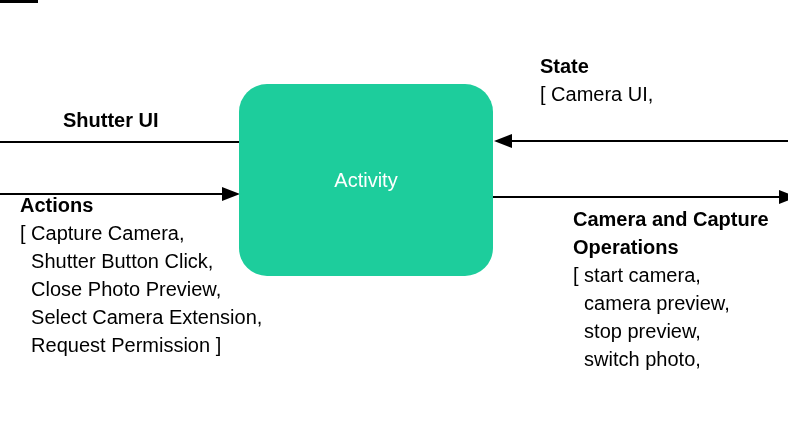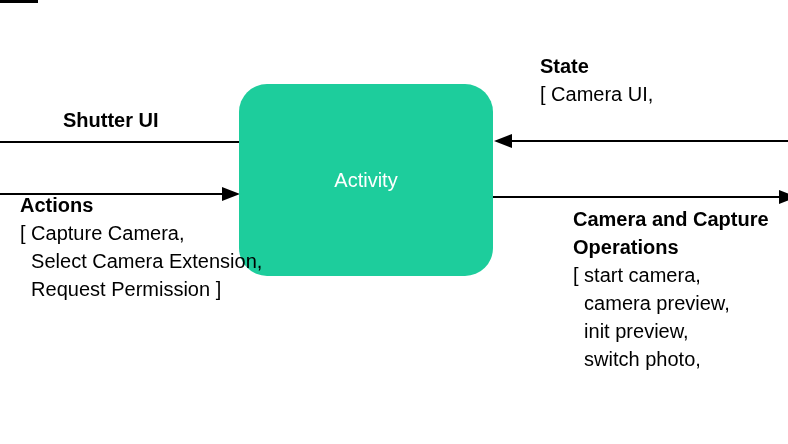--- a/index.html
+++ b/index.html
@@ -80,30 +80,32 @@
     <span class="node-label" style="color: rgb(255, 255, 255);">Activity</span>
   </div>
 
   <div class="label-block update-ui-label">
     <div class="ln bold">Shutter UI</div>
   </div>
 
   <div class="label-block actions-block">
     <div class="ln bold">Actions</div>
     <div class="ln">[ Capture Camera,</div>
+    <div class="ln">  Shutter Button Click,</div>
+    <div class="ln">  Close Photo Preview,</div>
     <div class="ln">  Select Camera Extension,</div>
     <div class="ln">  Request Permission ]</div>
   </div>
 
   <div class="label-block state-block">
     <div class="ln bold">State</div>
     <div class="ln">[ Camera UI,</div>
   </div>
 
   <div class="label-block operations-block">
     <div class="bold title-wrap">Camera and Capture Operations</div>
     <div class="ln">[ start camera,</div>
     <div class="ln">  camera preview,</div>
-    <div class="ln">  init preview,</div>
+    <div class="ln">  stop preview,</div>
     <div class="ln">  switch photo,</div>
   </div>
 
 </div>
 
 </body></html>

